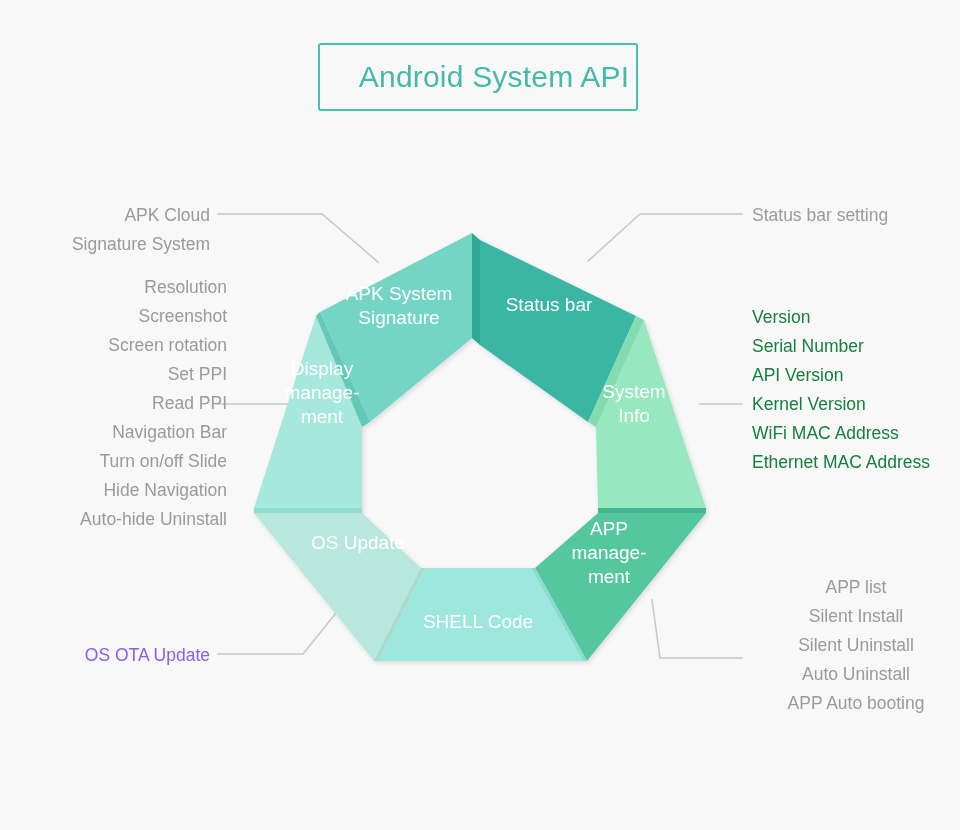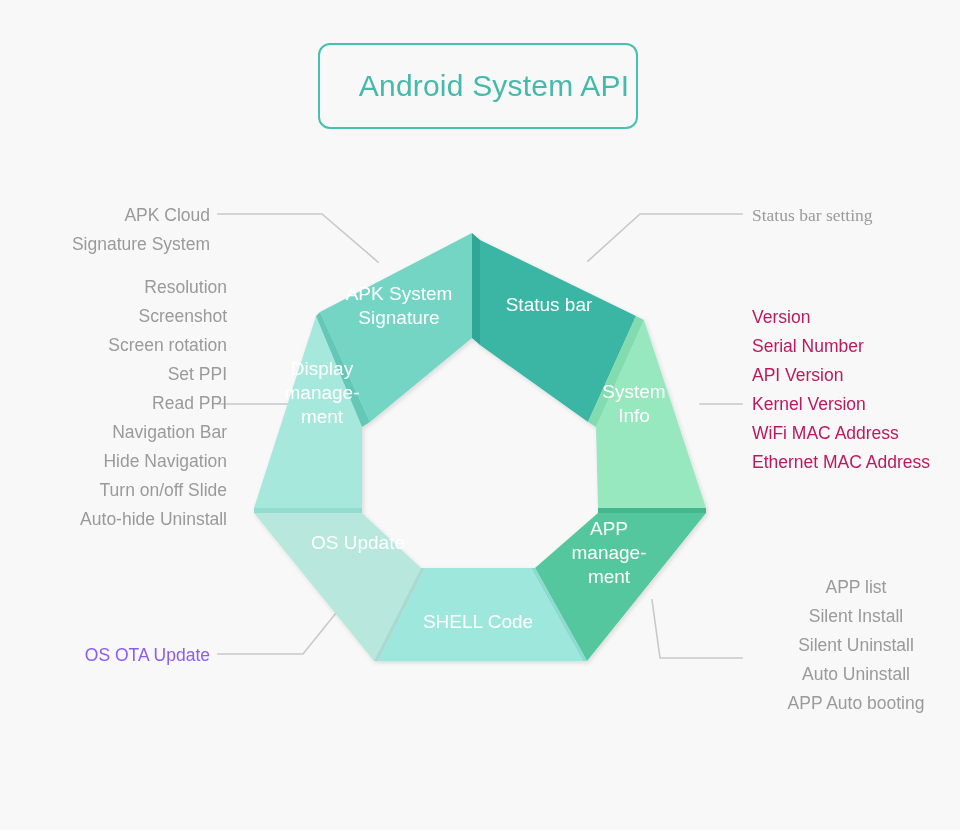--- a/index.html
+++ b/index.html
@@ -14,23 +14,23 @@
   #root {
     position: relative;
     width: 960px; height: 830px;
     background: #f8f8f8;
   }
 
   
   #title-pill {
     position: absolute;
     left: 318px; top: 43px;
-    width: 320px; height: 86px;
+    width: 320px; height: 68px;
     border: 2px solid #45c1b0;
-    border-radius: 12px;
+    border-radius: 3px;
     background: #f8f8f8;
     display: flex;
     align-items: center;
     justify-content: center;
     padding-left: 32px;
   }
   #title-text {
     color: #45b9aa;
     font-size: 30px;
     font-weight: 400;
@@ -163,34 +163,34 @@
     <span class="line">Signature System</span>
   </div>
 
   <div class="label-group left" id="lbl-display" style="color: rgb(154, 154, 154);">
     <span class="line">Resolution</span>
     <span class="line">Screenshot</span>
     <span class="line">Screen rotation</span>
     <span class="line">Set PPI</span>
     <span class="line">Read PPI</span>
     <span class="line">Navigation Bar</span>
+    <span class="line">Turn on/off Slide</span>
     <span class="line">Hide Navigation</span>
-    <span class="line">Turn on/off Slide</span>
     <span class="line">Auto-hide Uninstall</span>
   </div>
 
   <div class="label-group left" id="lbl-os-ota" style="color: #8b5cf6;">
     <span class="line">OS OTA Update</span>
   </div>
 
-  <div class="label-group right" id="lbl-statusbar" style="color: rgb(154, 154, 154); font-family: Liberation Serif, serif;">
+  <div class="label-group right" id="lbl-statusbar" style="color: rgb(154, 154, 154);">
     <span class="line">Status bar setting</span>
   </div>
 
-  <div class="label-group right" id="lbl-sysinfo" style="color: #be185d;">
+  <div class="label-group right" id="lbl-sysinfo" style="color: #15803d;">
     <span class="line">Version</span>
     <span class="line">Serial Number</span>
     <span class="line">API Version</span>
     <span class="line">Kernel Version</span>
     <span class="line">WiFi MAC Address</span>
     <span class="line">Ethernet MAC Address</span>
   </div>
 
   <div class="label-group right" id="lbl-appmgmt" style="color: rgb(154, 154, 154); text-align: center;">
     <span class="line">APP list</span>

